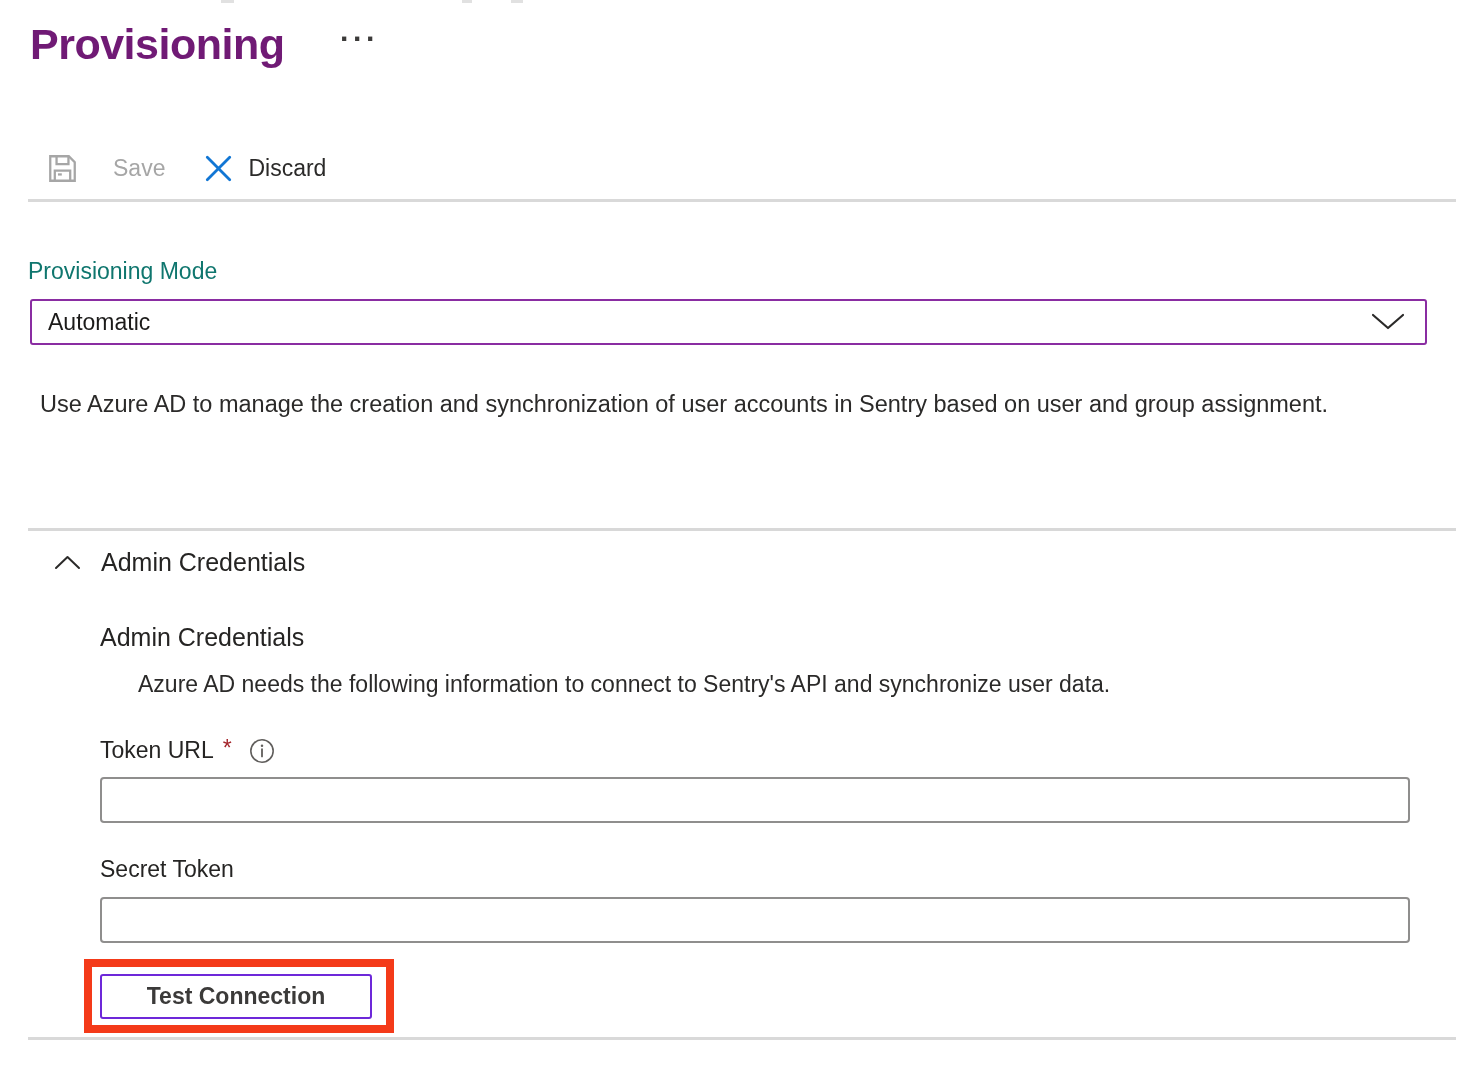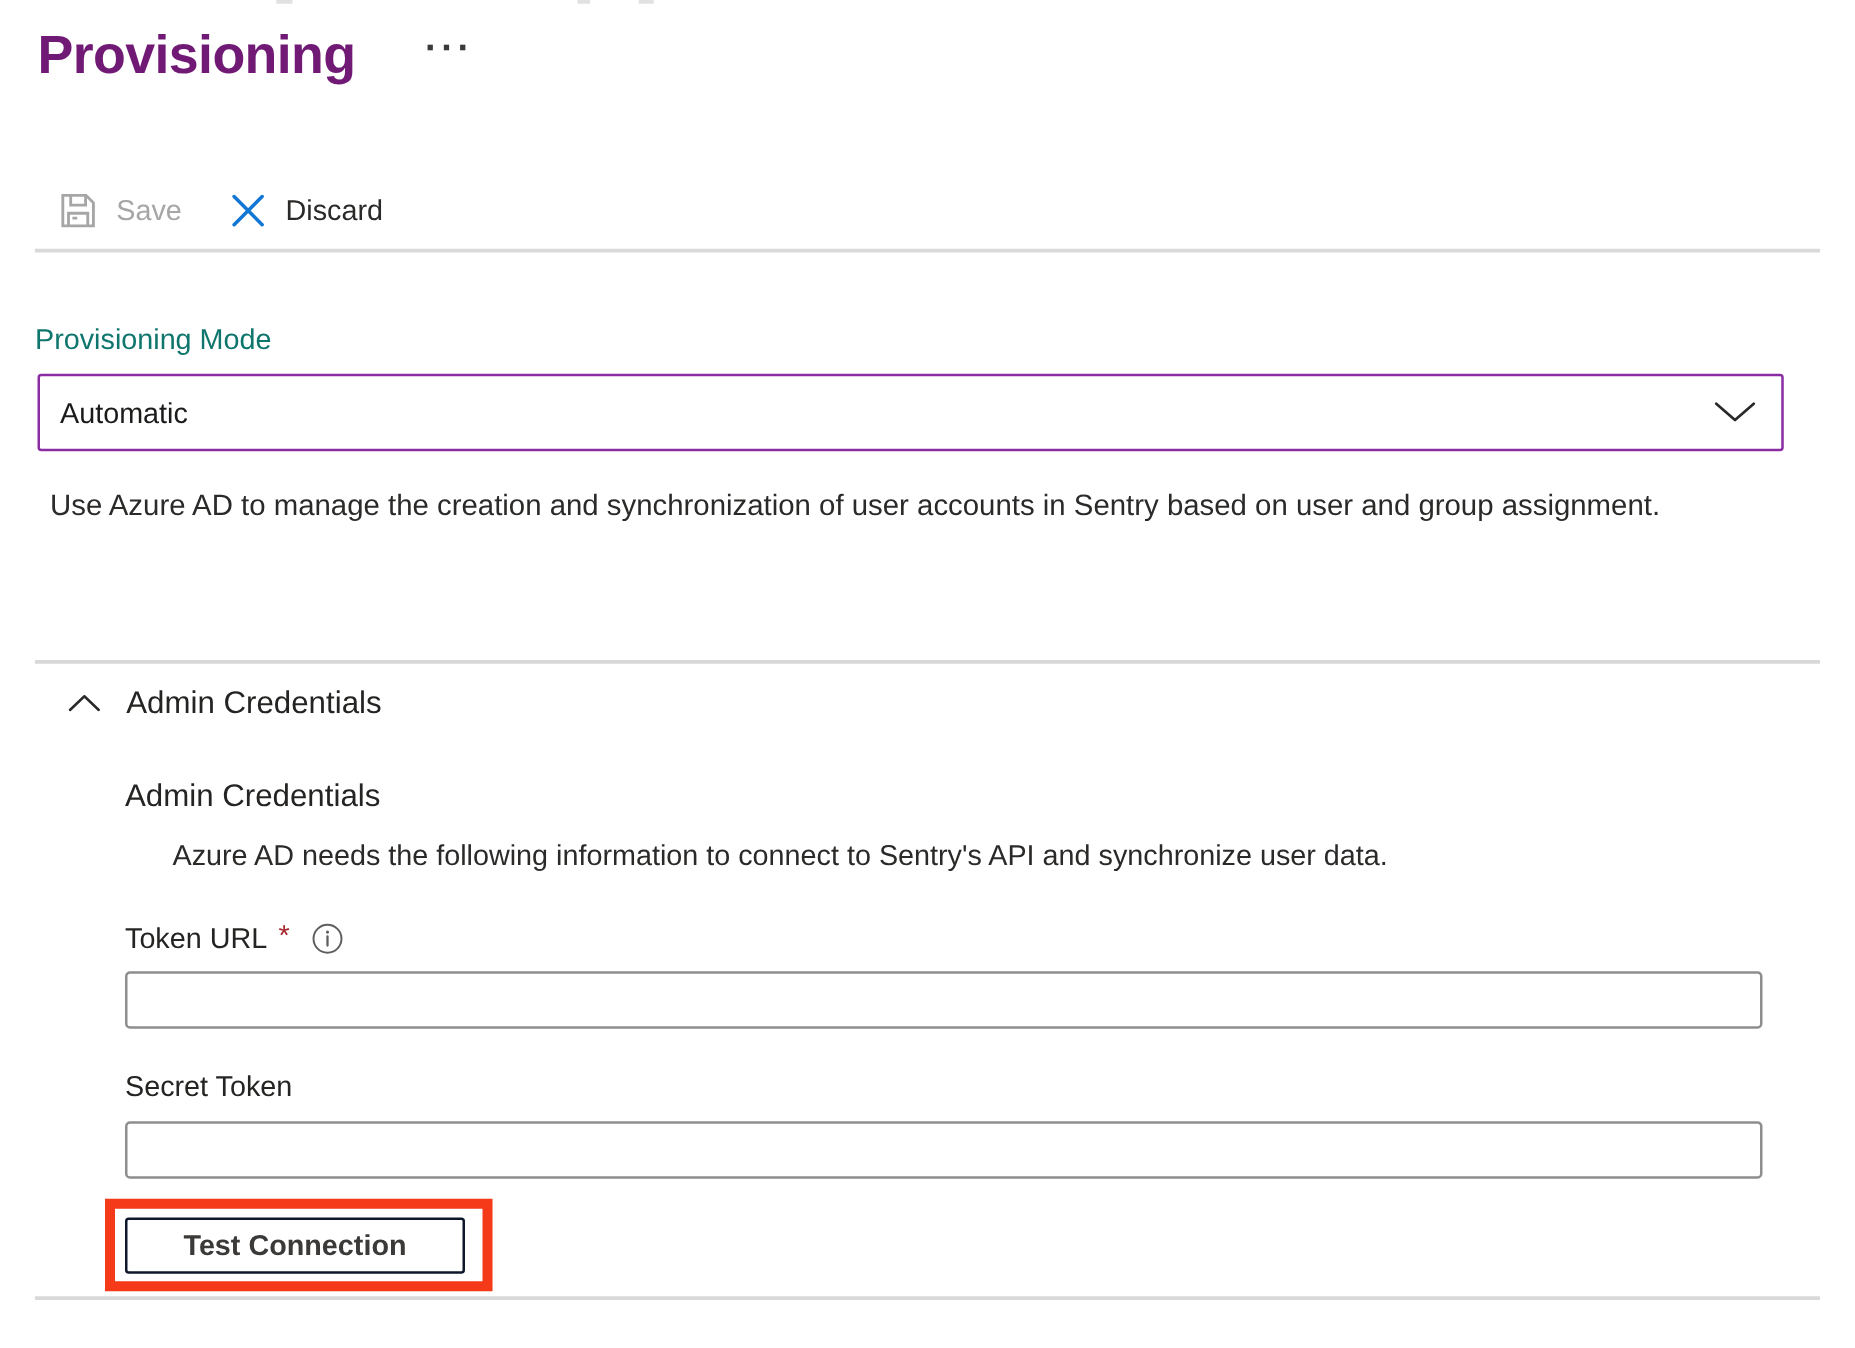--- a/index.html
+++ b/index.html
@@ -26,32 +26,32 @@
     position:absolute; left:340px; top:24px;
     background:none; border:none; cursor:pointer;
     font-size:30px; font-weight:700; letter-spacing:3px; color:#3b3a39;
     font-family:inherit; line-height:1;
   }
 
   .command-bar { position:absolute; left:45px; top:146px; display:flex; align-items:center; height:44px; }
   .cmd { display:flex; align-items:center; background:none; border:none; cursor:pointer; font-family:inherit; padding:0; }
   .cmd .icon { display:flex; align-items:center; }
   .cmd-label { font-size:23px; margin-left:13px; }
-  .save-btn { margin-right:37px; cursor:default; }
+  .save-btn { margin-right:37px; cursor:default;gap:20px; }
   .save-btn .cmd-label { color:#a6a6a6; }
   .discard-btn .cmd-label { color:#2b2a29; }
 
   .divider { position:absolute; left:28px; width:1428px; background:#d9d9d9; }
   .d1 { top:199px; height:3px; }
   .d2 { top:528px; height:3px; background:#d8d8d8; }
   .d3 { top:1037px; height:3px; }
 
   .pm-label { position:absolute; left:28px; top:258px; font-size:23px; color:#0f766e; }
   .dropdown {
-    position:absolute; left:30px; top:299px; width:1397px; height:62px;
+    position:absolute; left:30px; top:299px; width:1397px; height:46px;
     border:2px solid #8a2da2; border-radius:3px; background:#fff;
     display:flex; align-items:center; justify-content:space-between;
     padding:0 20px 0 16px; cursor:pointer;
   }
   .dropdown-value { font-size:23px; color:#1c1b1a; }
   .chevron-down { display:flex; align-items:center; }
 
   .description {
     position:absolute; left:40px; top:384px; width:1300px;
     font-size:23.5px; color:#2b2a29; line-height:41px;
@@ -81,21 +81,21 @@
   }
   .ti-tenant { top:777px; }
   .ti-secret { top:897px; }
 
   .annotation-box {
     position:absolute; left:84px; top:959px; width:310px; height:74px;
     border:8px solid #f43a19; background:transparent; pointer-events:none;
   }
   .test-btn {
     position:absolute; left:100px; top:974px; width:272px; height:45px;
-    background:#fff; border:2px solid #0f172a; border-radius:3px;
+    background:#fff; border:2px solid #6d28d9; border-radius:3px;
     font-size:23px; font-weight:700; color:#3b3a39; font-family:inherit;
     cursor:pointer; display:flex; align-items:center; justify-content:center;
   }
 </style>
 </head>
 <body>
 
 <div class="page">
 
   <div>

